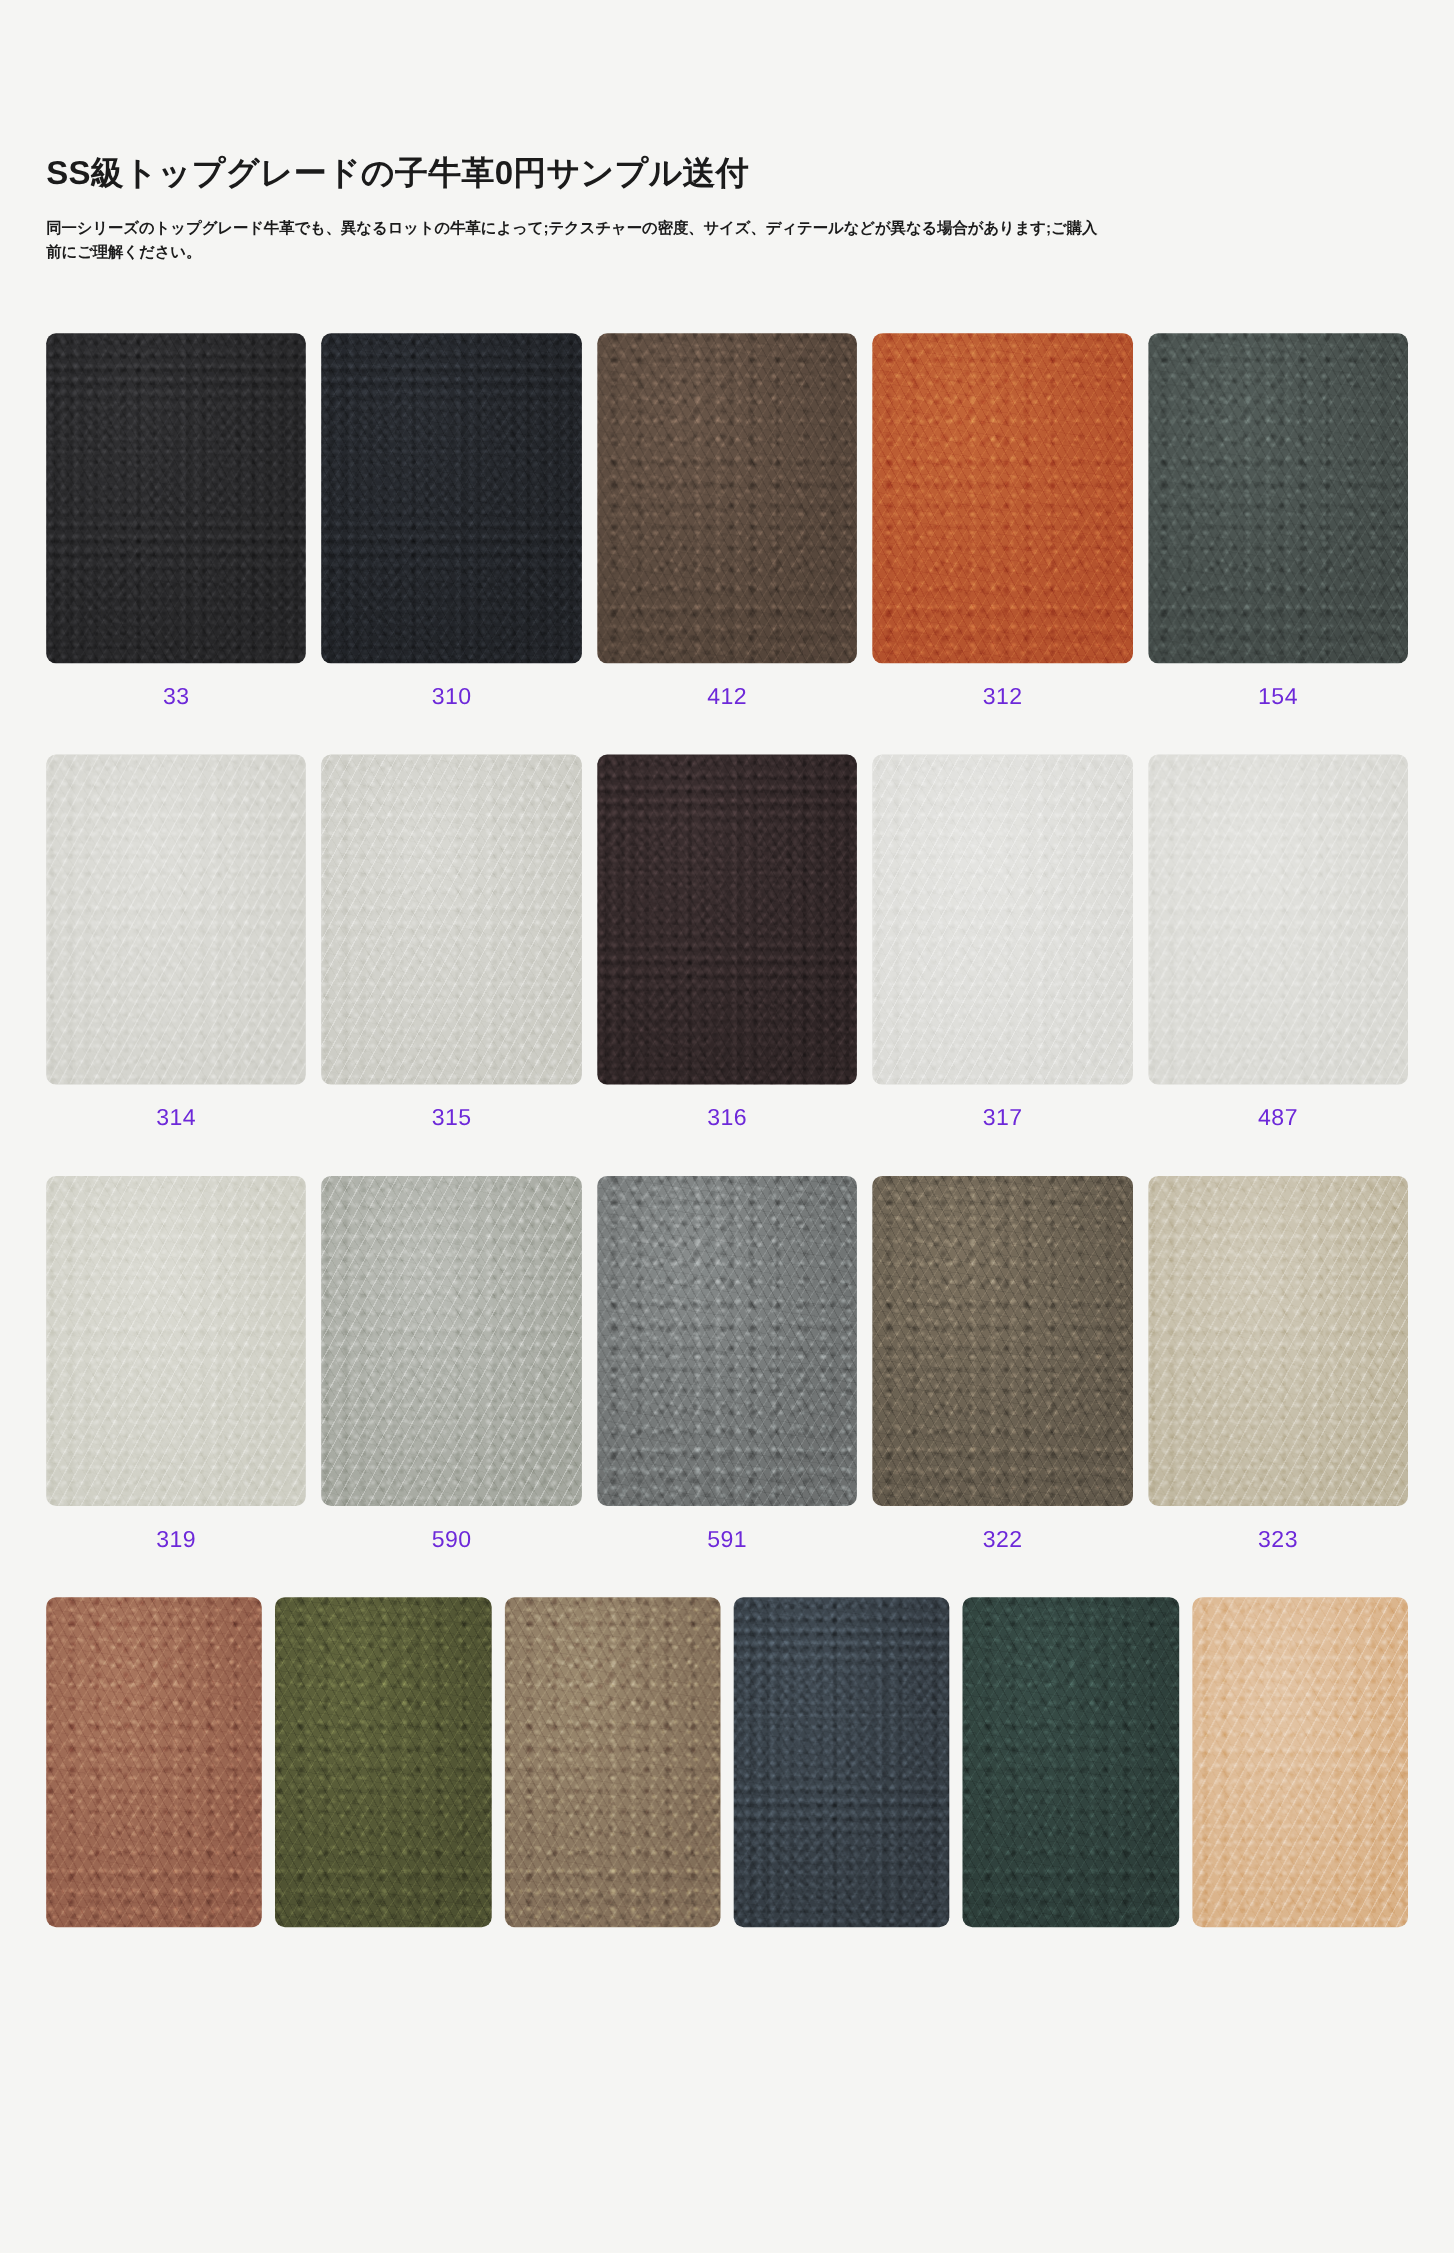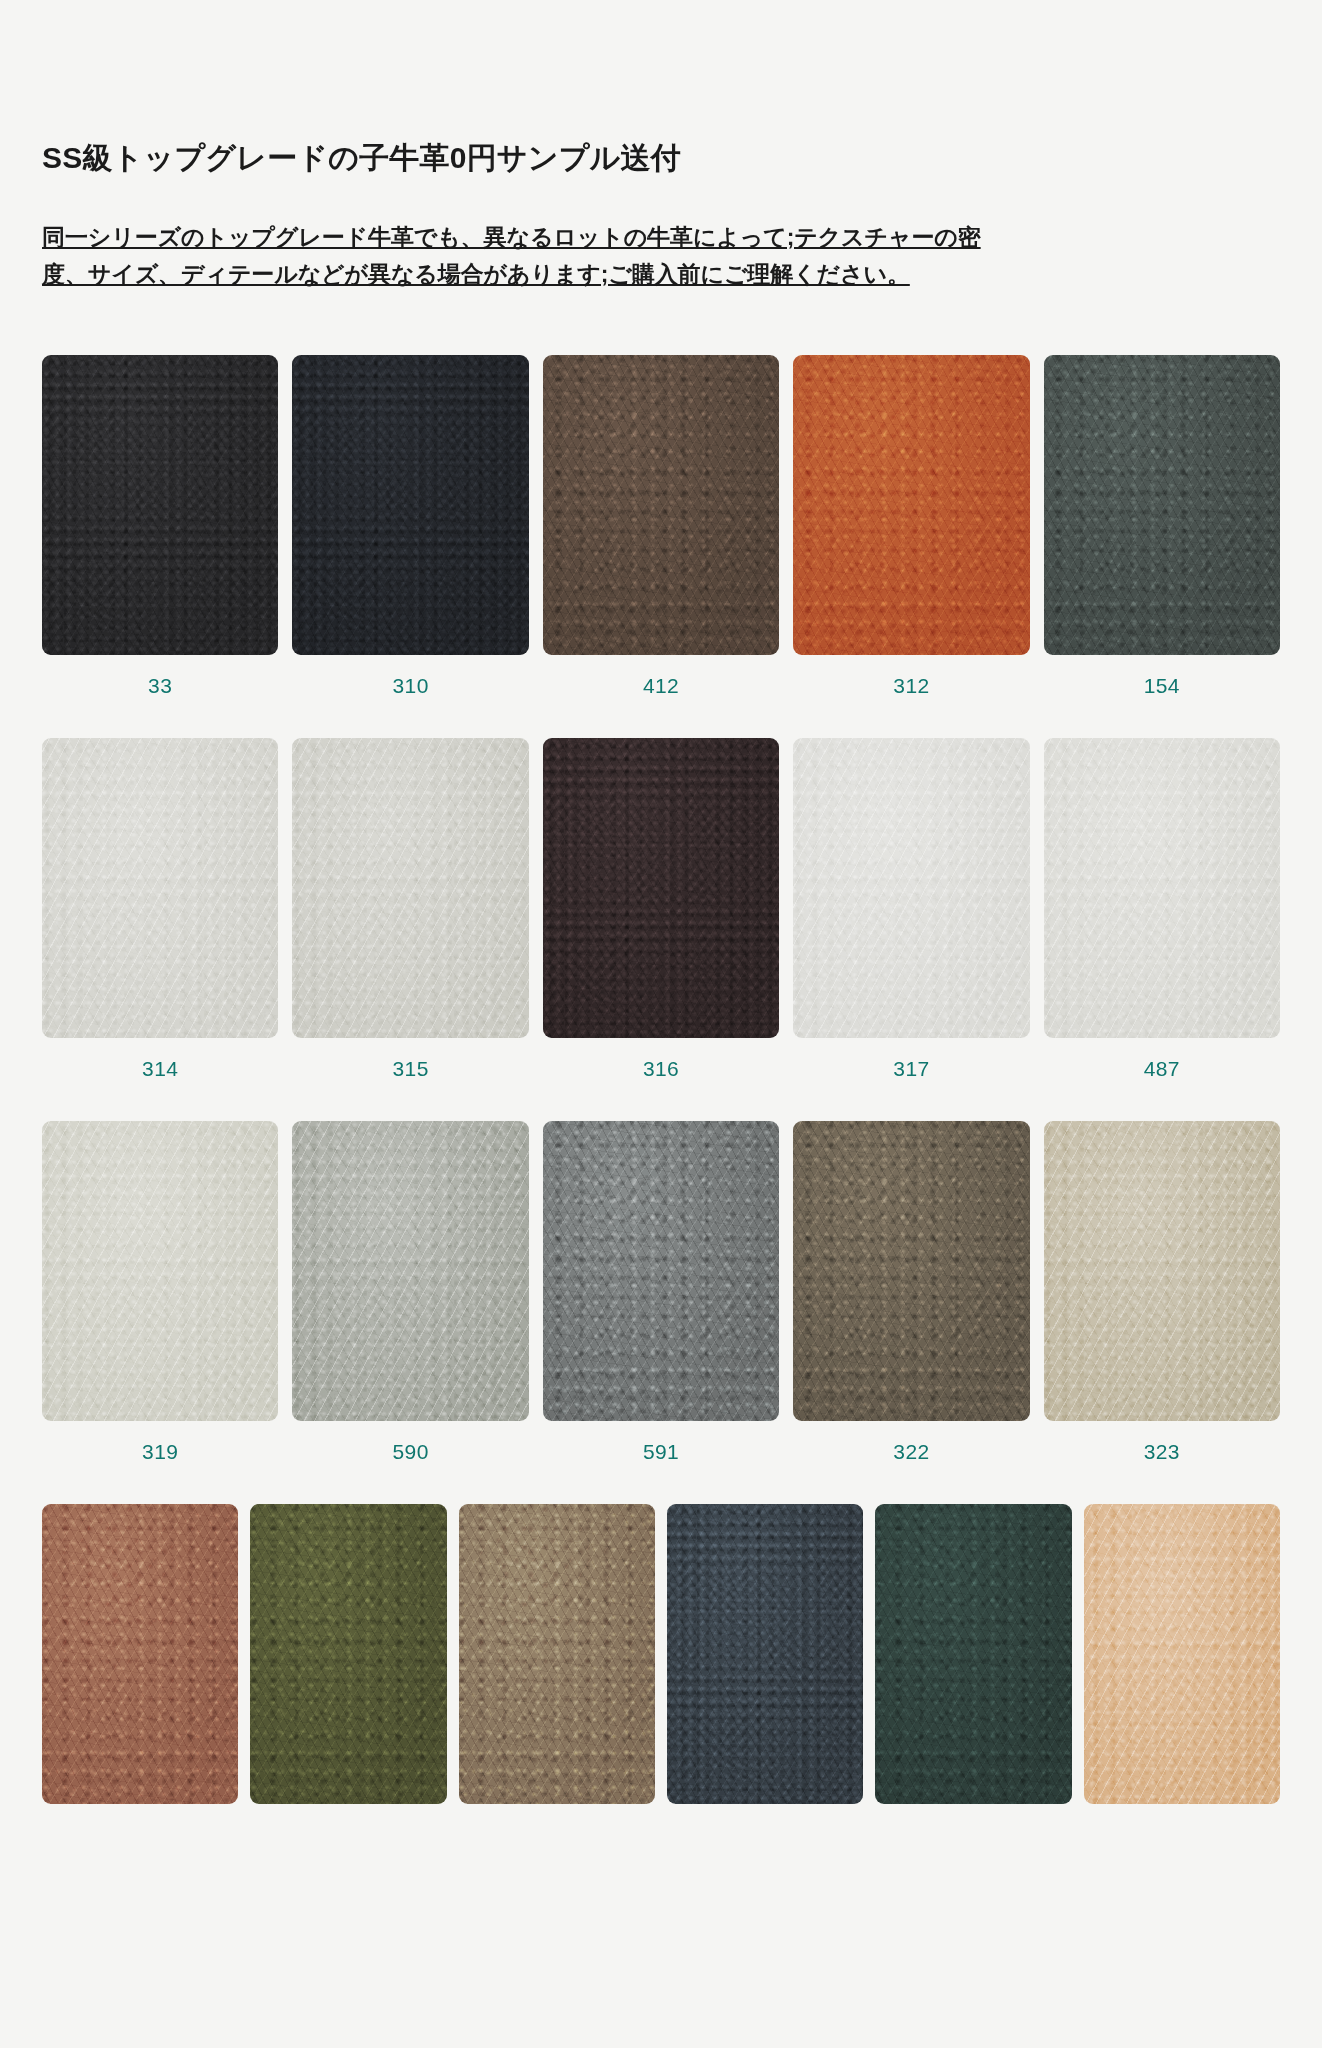--- a/index.html
+++ b/index.html
@@ -28,28 +28,27 @@
     font-size: 30px;
     font-weight: 700;
     color: #1b1b1b;
     letter-spacing: 0.2px;
     line-height: 1.35;
     padding-top: 138px;
   }
 
   
   .page-desc {
-    margin-top: 40px;
-    font-size: 23px;
+    margin-top: 17px;
+    font-size: 14px;
     font-weight: 700;
     color: #1b1b1b;
     line-height: 1.62;
     letter-spacing: -0.1px;
     max-width: 960px;
-    text-decoration: underline;
   }
 
   
   .swatch-grid {
     margin-top: 62px;
     display: flex;
     flex-direction: column;
     gap: 0px;
   }
 
@@ -119,21 +118,21 @@
   }
 
   
   .swatch-tile.grain-fine::before {
     background-size: 12px 11px, 14px 13px, 11px 12px, 13px 12px, 15px 14px, 12px 13px;
   }
 
   .swatch-label {
     margin-top: 20px;
     font-size: 21px;
-    color: #0f766e;
+    color: #6d28d9;
     font-weight: 400;
     letter-spacing: 0.4px;
     line-height: 1;
   }
 
   
   .swatch-row.row-partial {
     gap: 12px;
     margin-bottom: 0;
   }

